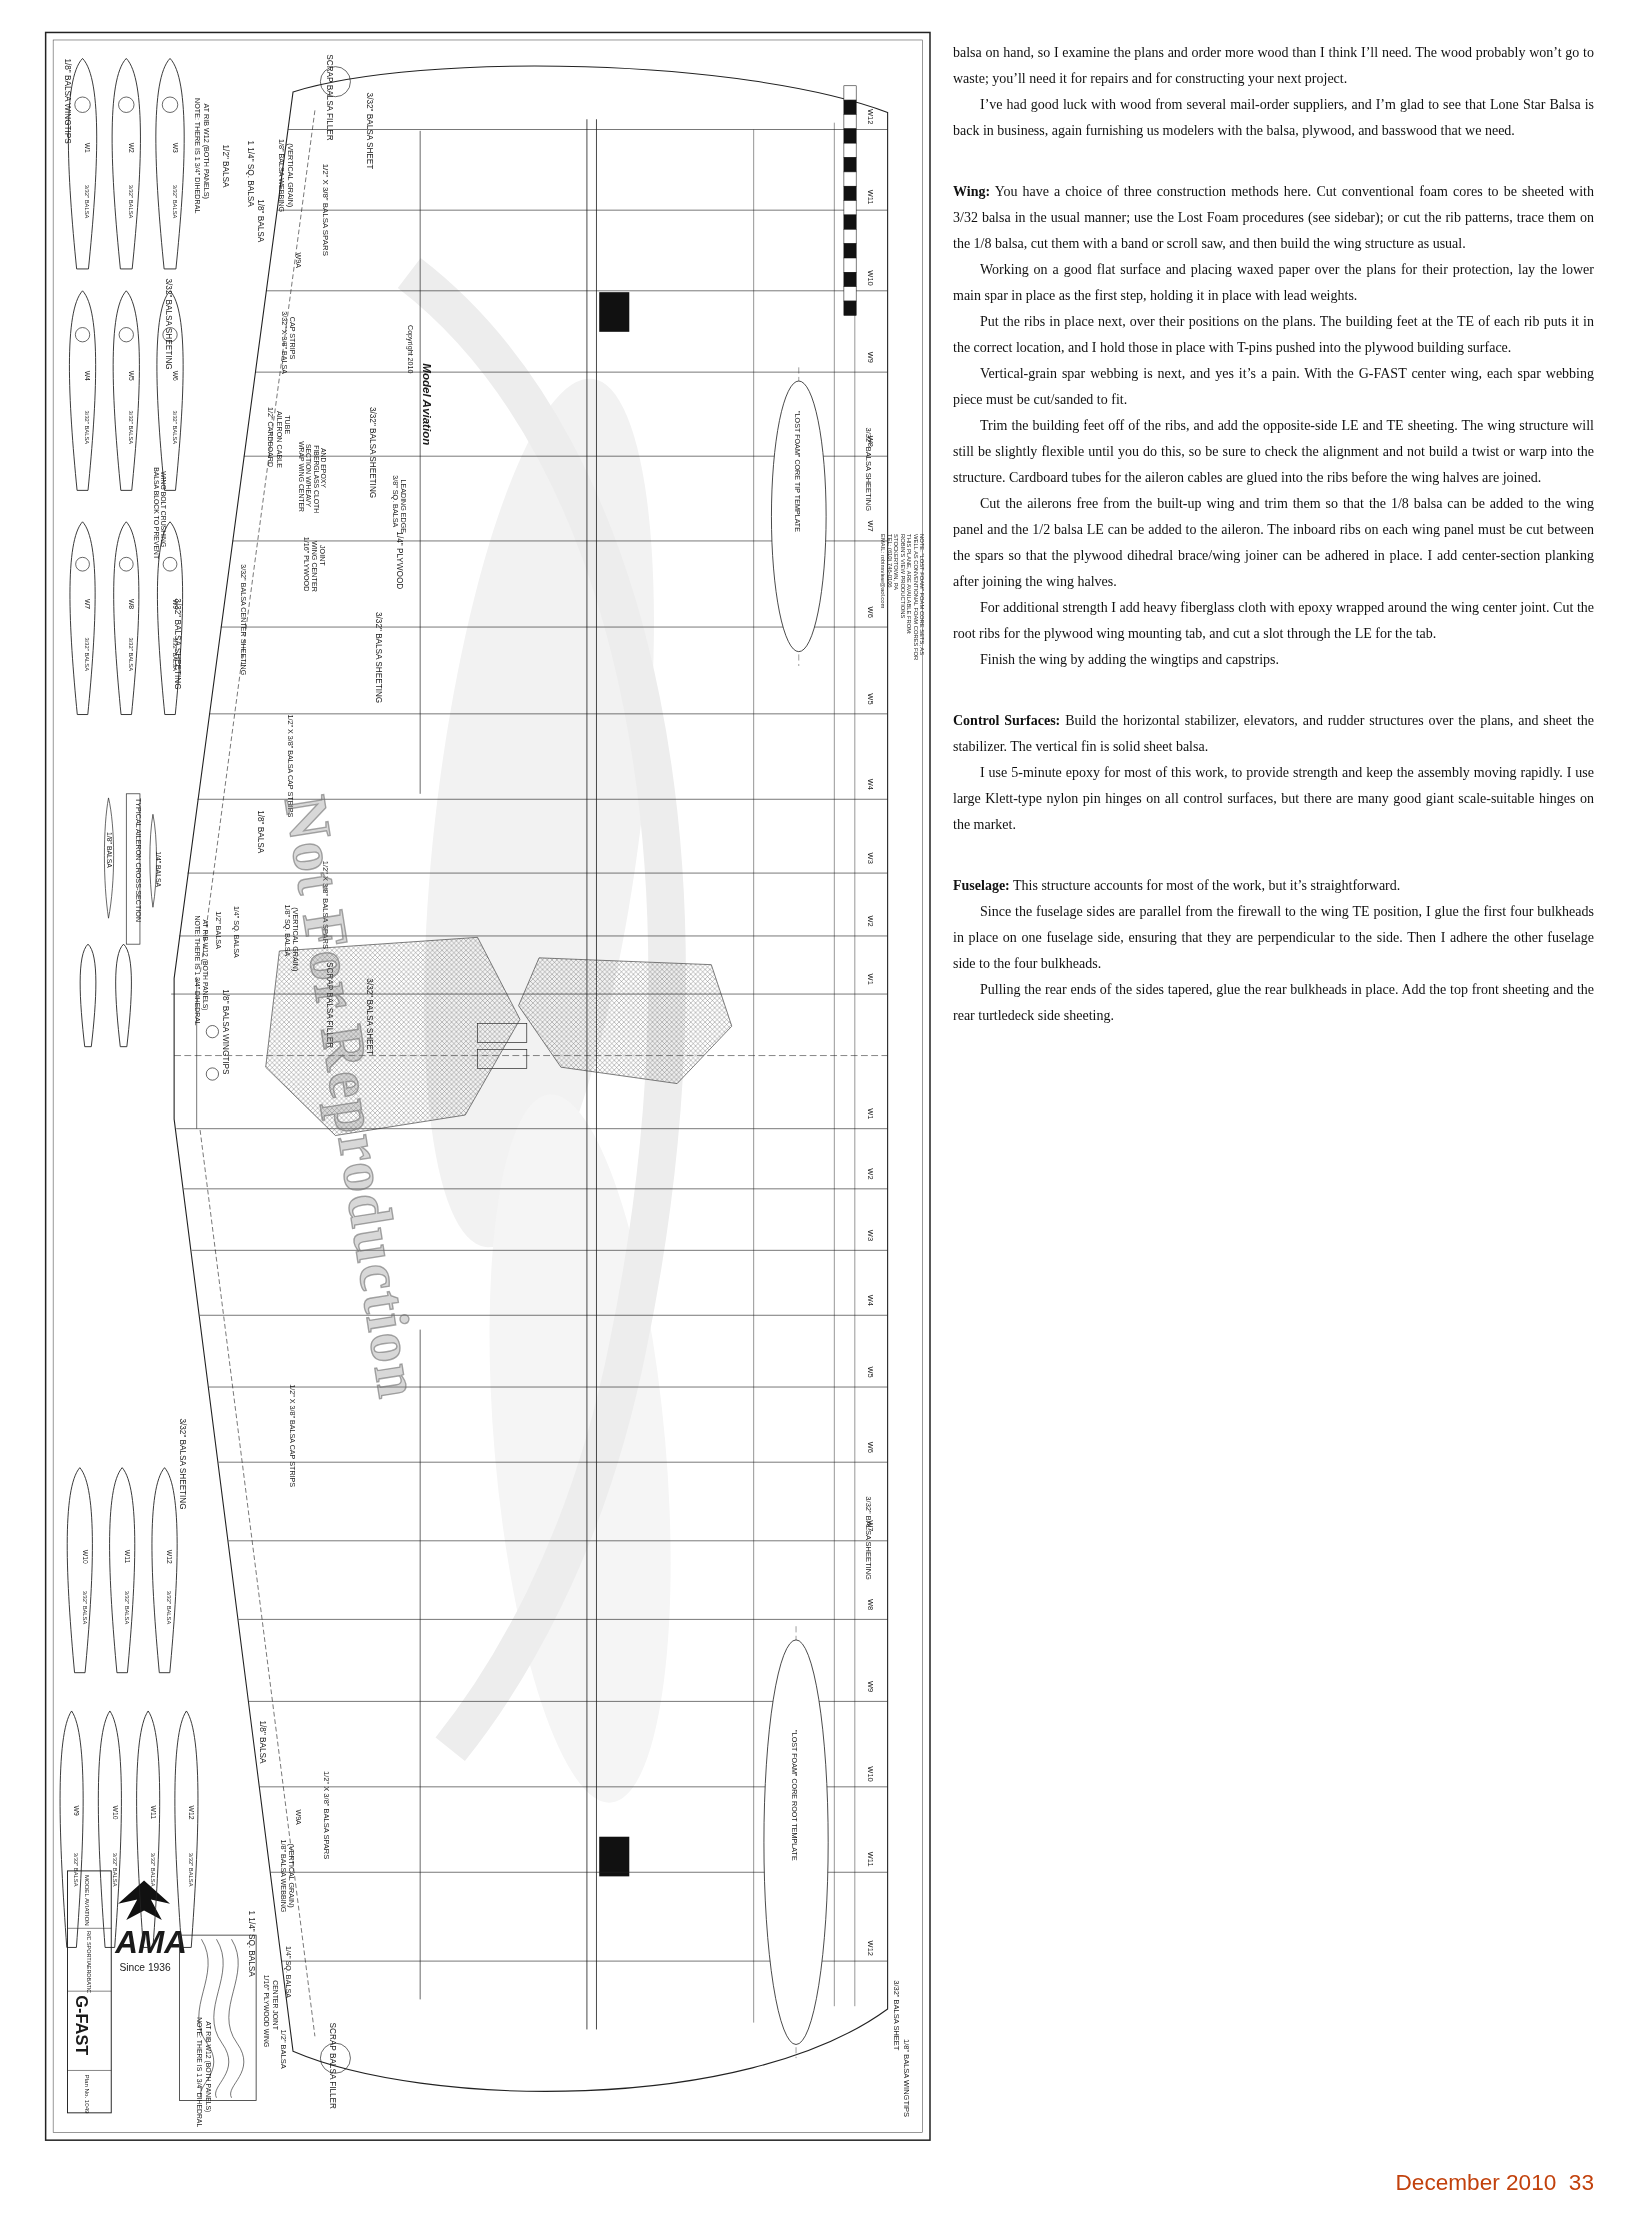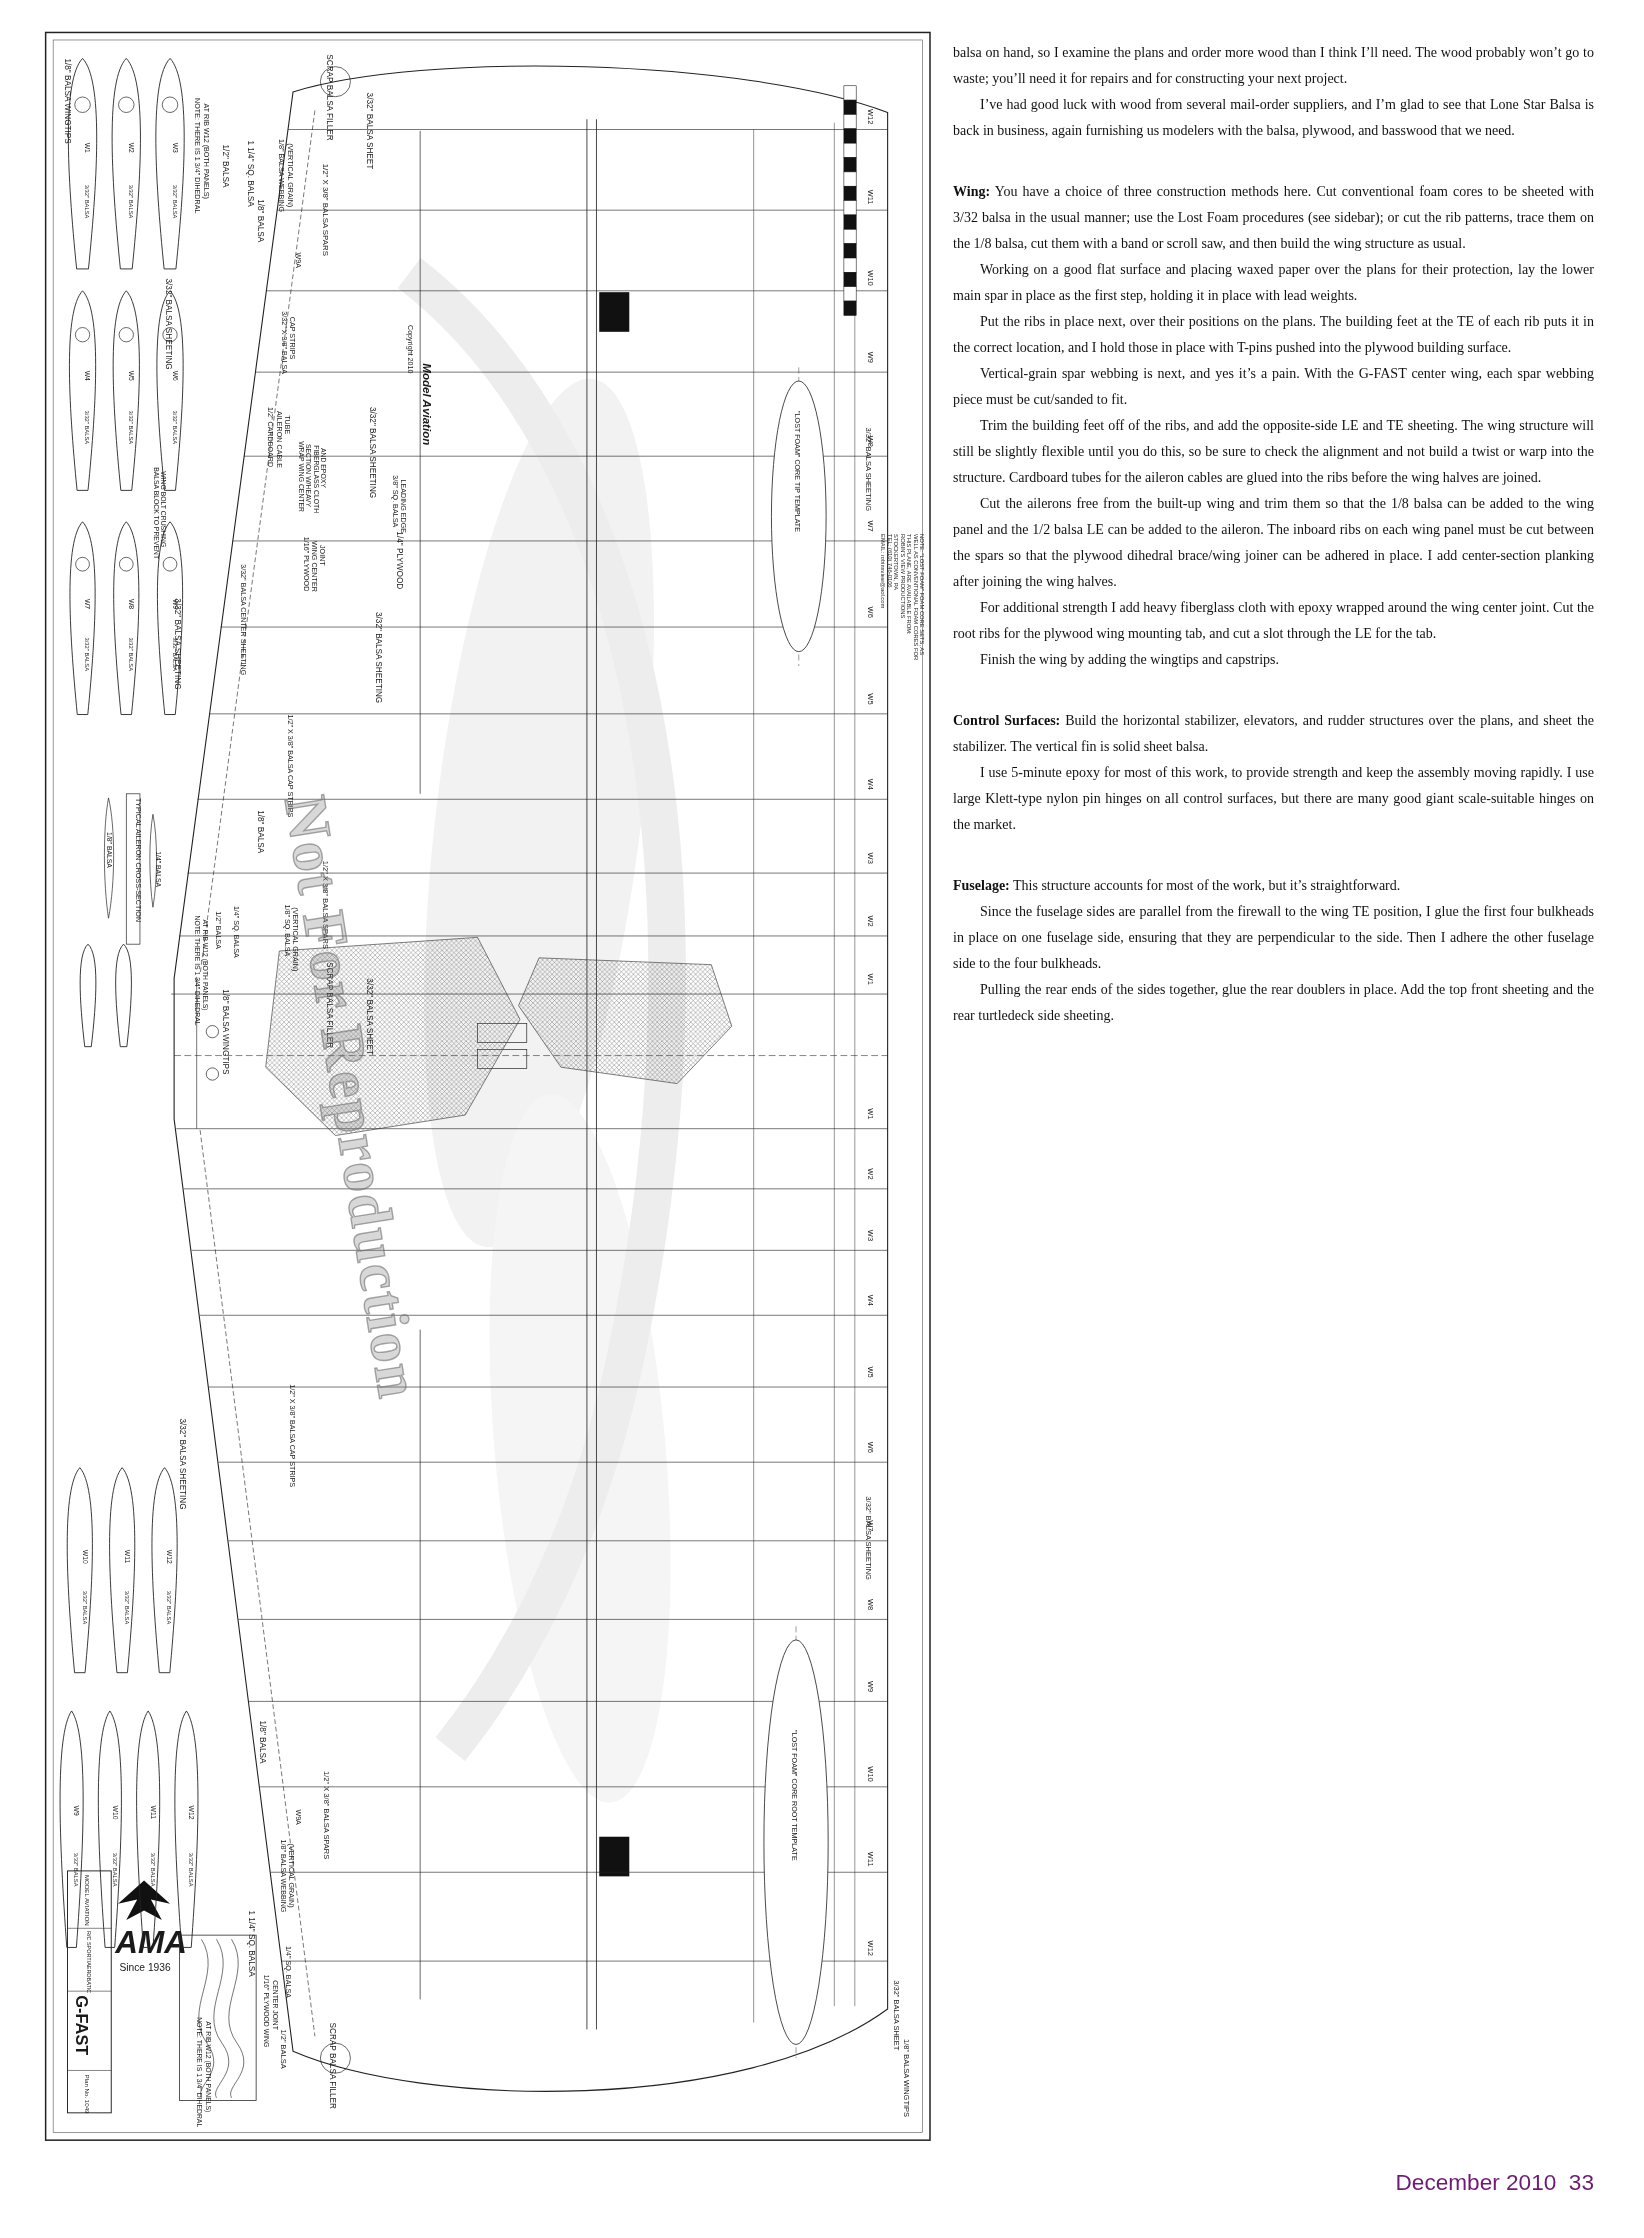--- a/index.html
+++ b/index.html
@@ -20,21 +20,21 @@
   .article{
     position:absolute;left:953px;top:40px;width:641px;
     font-size:14px;line-height:26px;
   }
   .para{margin:0;text-align:justify}
   .indent{text-indent:27px}
   .section{margin-top:35px}
   .lead{font-weight:700}
   .folio{
     position:absolute;right:51px;top:2170px;
-    font-family:"Liberation Sans",sans-serif;font-size:22.6px;color:#701a75;
+    font-family:"Liberation Sans",sans-serif;font-size:22.6px;color:#c2410c;
     white-space:pre;
   }
 </style>
 </head>
 <body>
 
 <div class="page">
 
   <div class="plan-wrap">
     <svg id="plan-svg" viewBox="0 0 1312 3102" width="897" height="2120">
@@ -344,18 +344,18 @@
     <p class="para indent"><span>Put the ribs in place next, over their positions on the plans. The building feet at the TE of each rib puts it in the correct location, and I hold those in place with T-pins pushed into the plywood building surface.</span></p>
     <p class="para indent"><span>Vertical-grain spar webbing is next, and yes it’s a pain. With the G-FAST center wing, each spar webbing piece must be cut/sanded to fit.</span></p>
     <p class="para indent"><span>Trim the building feet off of the ribs, and add the opposite-side LE and TE sheeting. The wing structure will still be slightly flexible until you do this, so be sure to check the alignment and not build a twist or warp into the structure. Cardboard tubes for the aileron cables are glued into the ribs before the wing halves are joined.</span></p>
     <p class="para indent"><span>Cut the ailerons free from the built-up wing and trim them so that the 1/8 balsa can be added to the wing panel and the 1/2 balsa LE can be added to the aileron. The inboard ribs on each wing panel must be cut between the spars so that the plywood dihedral brace/wing joiner can be adhered in place. I add center-section planking after joining the wing halves.</span></p>
     <p class="para indent"><span>For additional strength I add heavy fiberglass cloth with epoxy wrapped around the wing center joint. Cut the root ribs for the plywood wing mounting tab, and cut a slot through the LE for the tab.</span></p>
     <p class="para indent"><span>Finish the wing by adding the wingtips and capstrips.</span></p>
     <p class="para section"><b class="lead">Control Surfaces:</b><span> Build the horizontal stabilizer, elevators, and rudder structures over the plans, and sheet the stabilizer. The vertical fin is solid sheet balsa.</span></p>
     <p class="para indent"><span>I use 5-minute epoxy for most of this work, to provide strength and keep the assembly moving rapidly. I use large Klett-type nylon pin hinges on all control surfaces, but there are many good giant scale-suitable hinges on the market.</span></p>
     <p class="para section"><b class="lead">Fuselage:</b><span> This structure accounts for most of the work, but it’s straightforward.</span></p>
     <p class="para indent"><span>Since the fuselage sides are parallel from the firewall to the wing TE position, I glue the first four bulkheads in place on one fuselage side, ensuring that they are perpendicular to the side. Then I adhere the other fuselage side to the four bulkheads.</span></p>
-    <p class="para indent"><span>Pulling the rear ends of the sides together, glue the rear doublers in place. Add the top front sheeting and the rear turtledeck side sheeting.</span></p>
+    <p class="para indent"><span>Pulling the rear ends of the sides tapered, glue the rear bulkheads in place. Add the top front sheeting and the rear turtledeck side sheeting.</span></p>
   </div>
 
   <div class="folio">December 2010  33</div>
 </div>
 
 
 </body></html>

